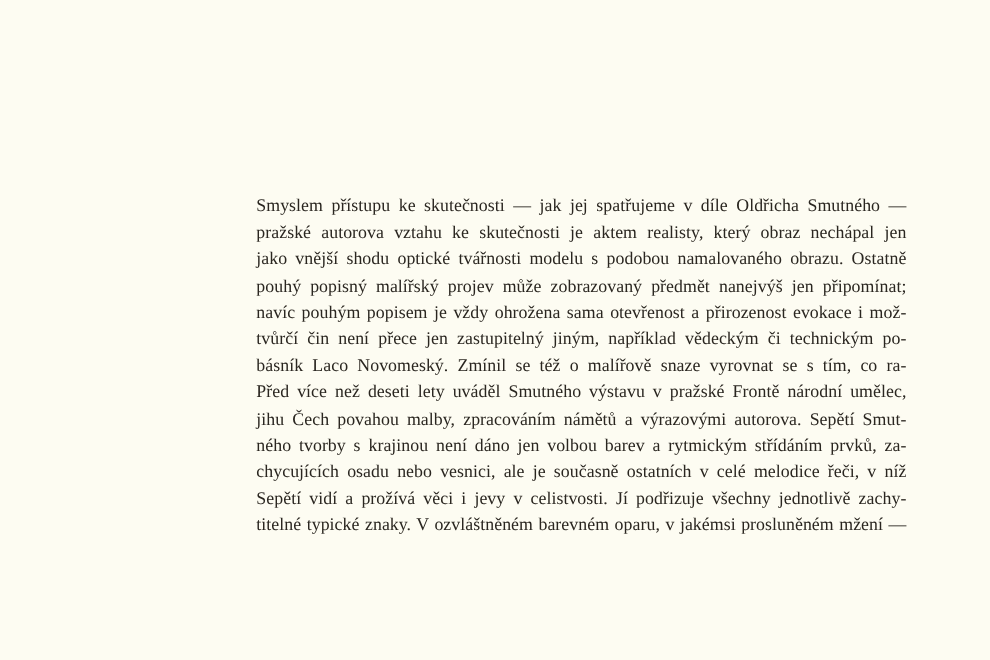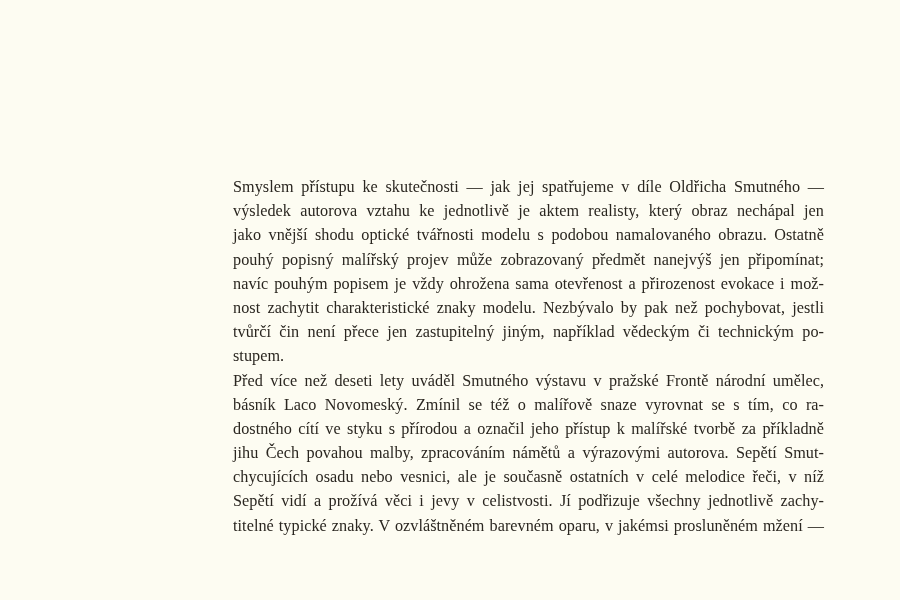--- a/index.html
+++ b/index.html
@@ -42,31 +42,29 @@
       text-align-last: left;
     }
   </style>
 </head>
 <body>
 
 <div class="page">
   <div class="text-block">
     <div>
       <span class="line">Smyslem přístupu ke skutečnosti — jak jej spatřujeme v díle Oldřicha Smutného —</span>
-      <span class="line">výsledek autorova vztahu ke jednotlivě je aktem realisty, který obraz nechápal jen</span>
+      <span class="line">pražské autorova vztahu ke skutečnosti je aktem realisty, který obraz nechápal jen</span>
       <span class="line">jako vnější shodu optické tvářnosti modelu s podobou namalovaného obrazu. Ostatně</span>
       <span class="line">pouhý popisný malířský projev může zobrazovaný předmět nanejvýš jen připomínat;</span>
       <span class="line">navíc pouhým popisem je vždy ohrožena sama otevřenost a přirozenost evokace i mož-</span>
-      <span class="line">nost zachytit charakteristické znaky modelu. Nezbývalo by pak než pochybovat, jestli</span>
       <span class="line">tvůrčí čin není přece jen zastupitelný jiným, například vědeckým či technickým po-</span>
-      <span class="line last">stupem.</span>
     </div>
     <div>
+      <span class="line">básník Laco Novomeský. Zmínil se též o malířově snaze vyrovnat se s tím, co ra-</span>
       <span class="line">Před více než deseti lety uváděl Smutného výstavu v pražské Frontě národní umělec,</span>
-      <span class="line">básník Laco Novomeský. Zmínil se též o malířově snaze vyrovnat se s tím, co ra-</span>
-      <span class="line">dostného cítí ve styku s přírodou a označil jeho přístup k malířské tvorbě za příkladně</span>
       <span class="line">jihu Čech povahou malby, zpracováním námětů a výrazovými autorova. Sepětí Smut-</span>
+      <span class="line">ného tvorby s krajinou není dáno jen volbou barev a rytmickým střídáním prvků, za-</span>
       <span class="line">chycujících osadu nebo vesnici, ale je současně ostatních v celé melodice řeči, v níž</span>
       <span class="line">Sepětí vidí a prožívá věci i jevy v celistvosti. Jí podřizuje všechny jednotlivě zachy-</span>
       <span class="line">titelné typické znaky. V ozvláštněném barevném oparu, v jakémsi prosluněném mžení —</span>
     </div>
   </div>
 </div>
 
 </body></html>

